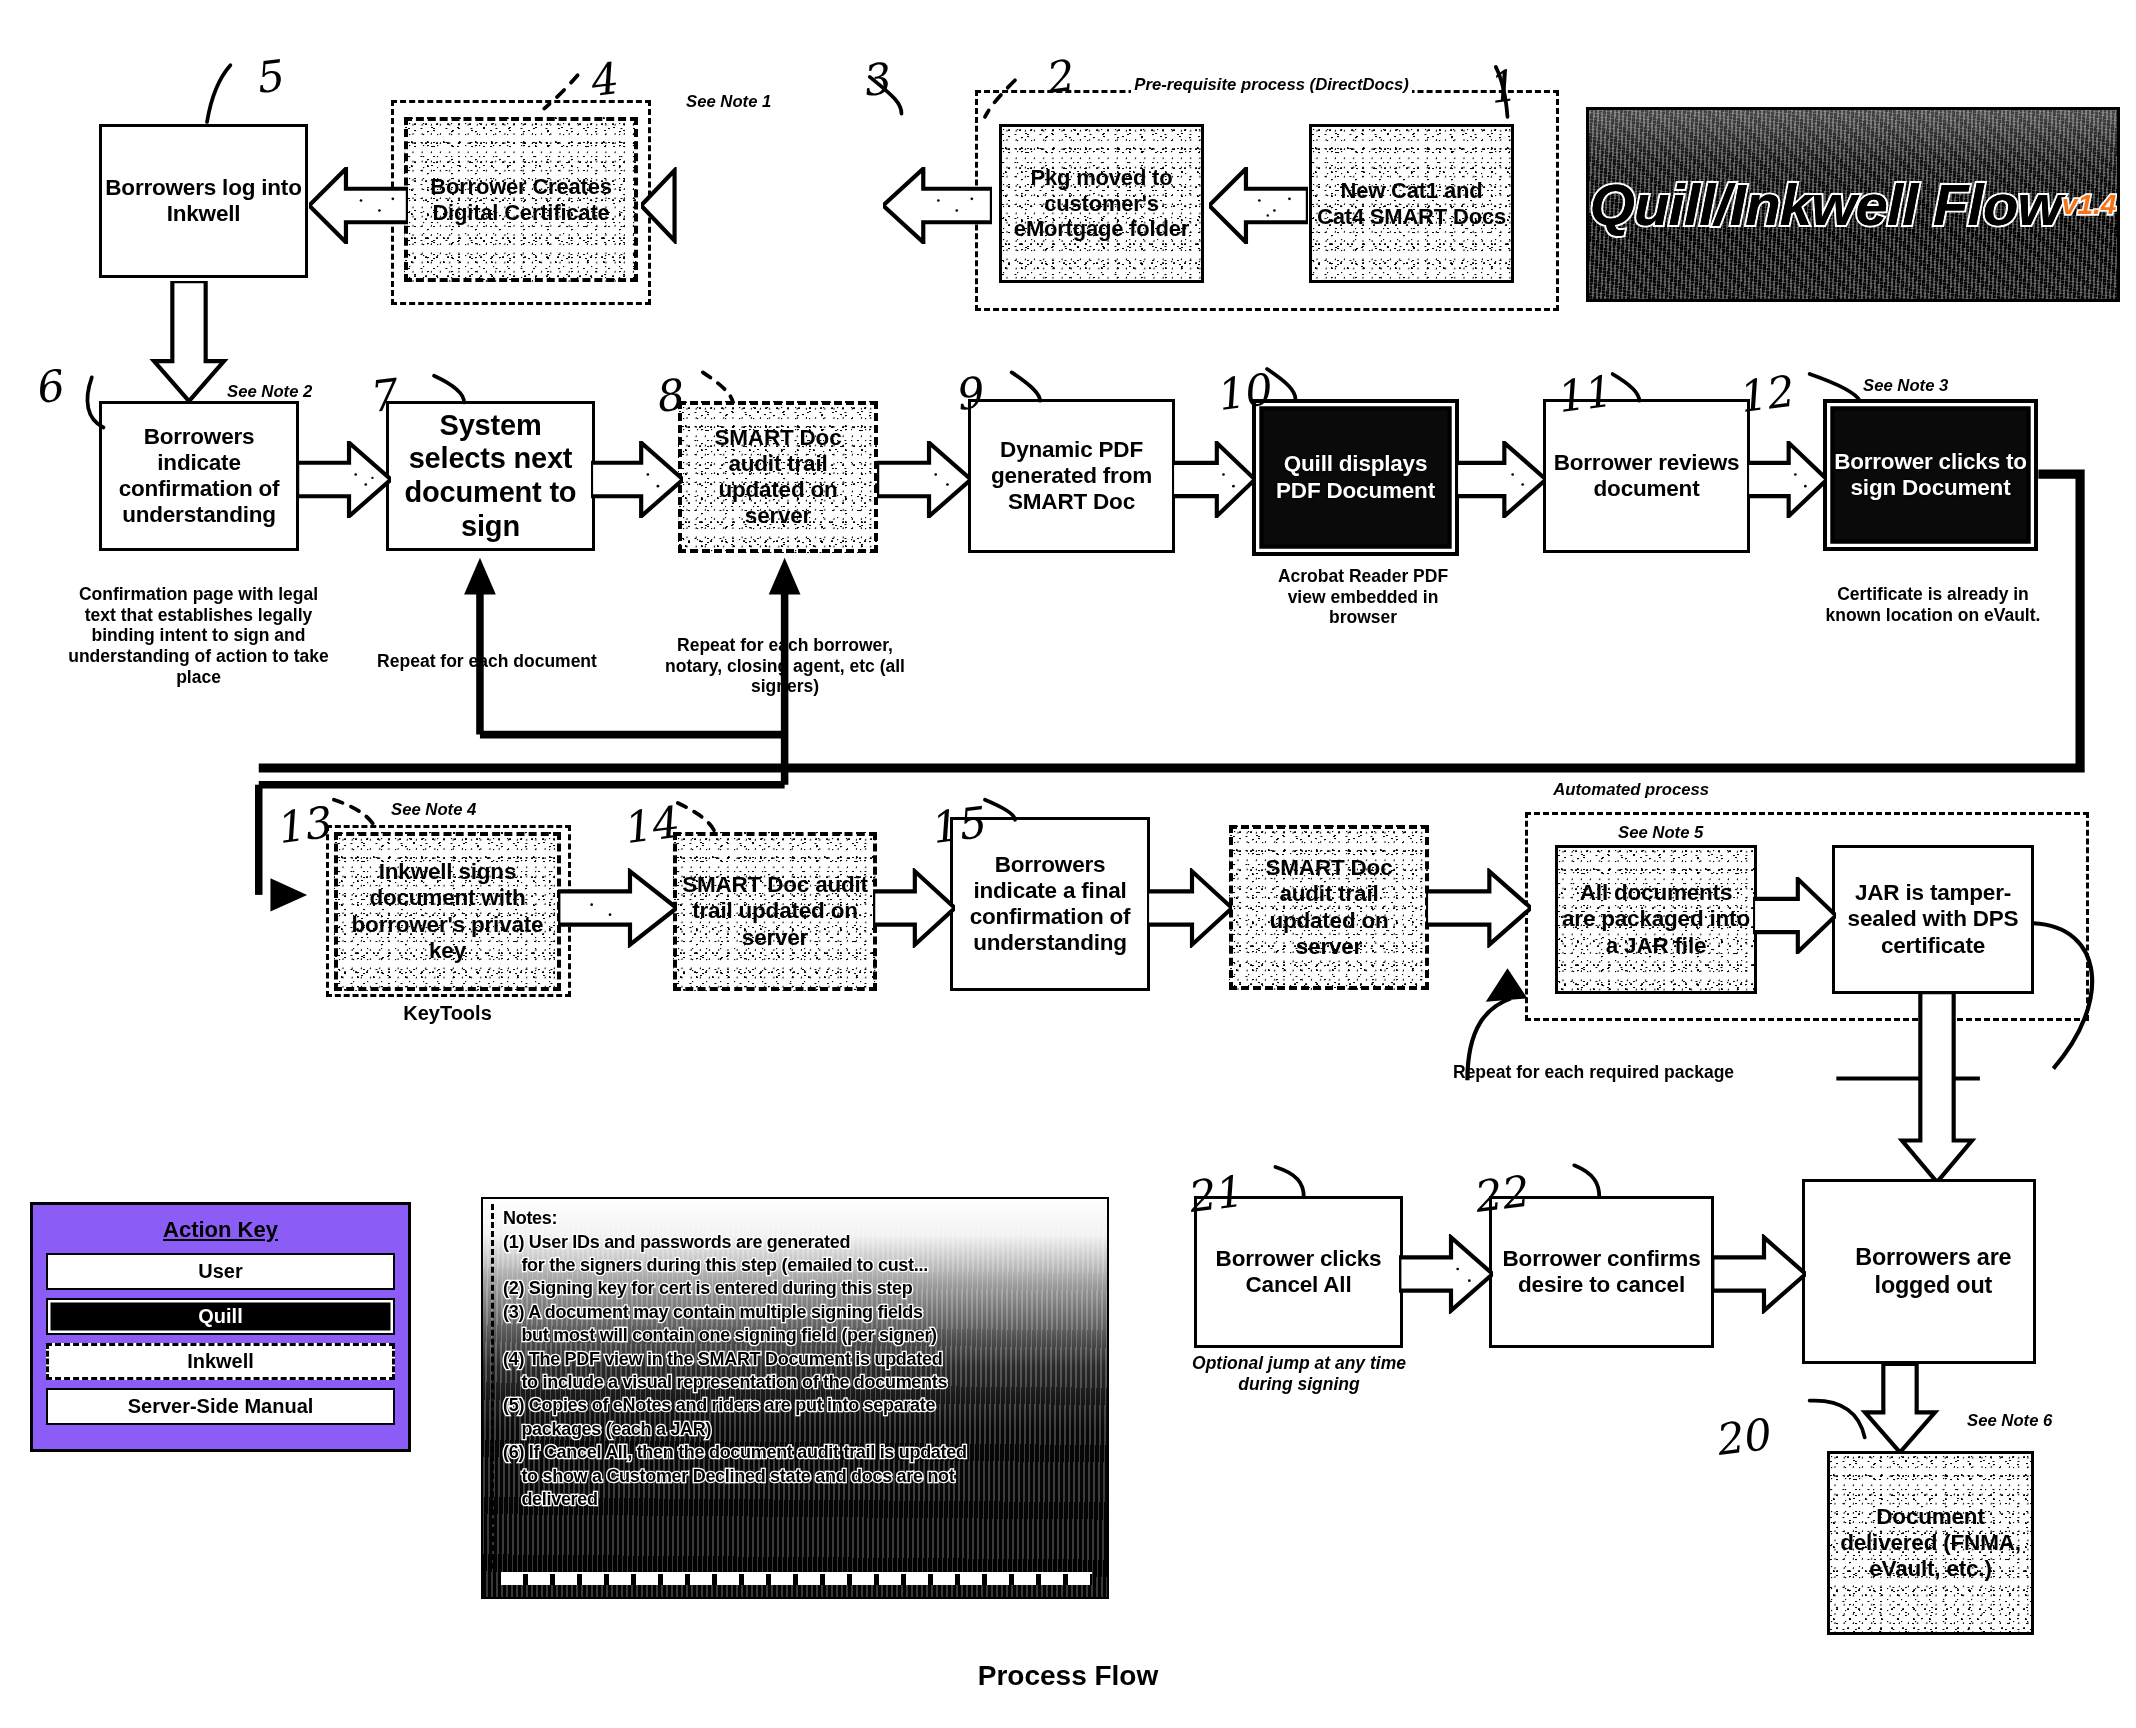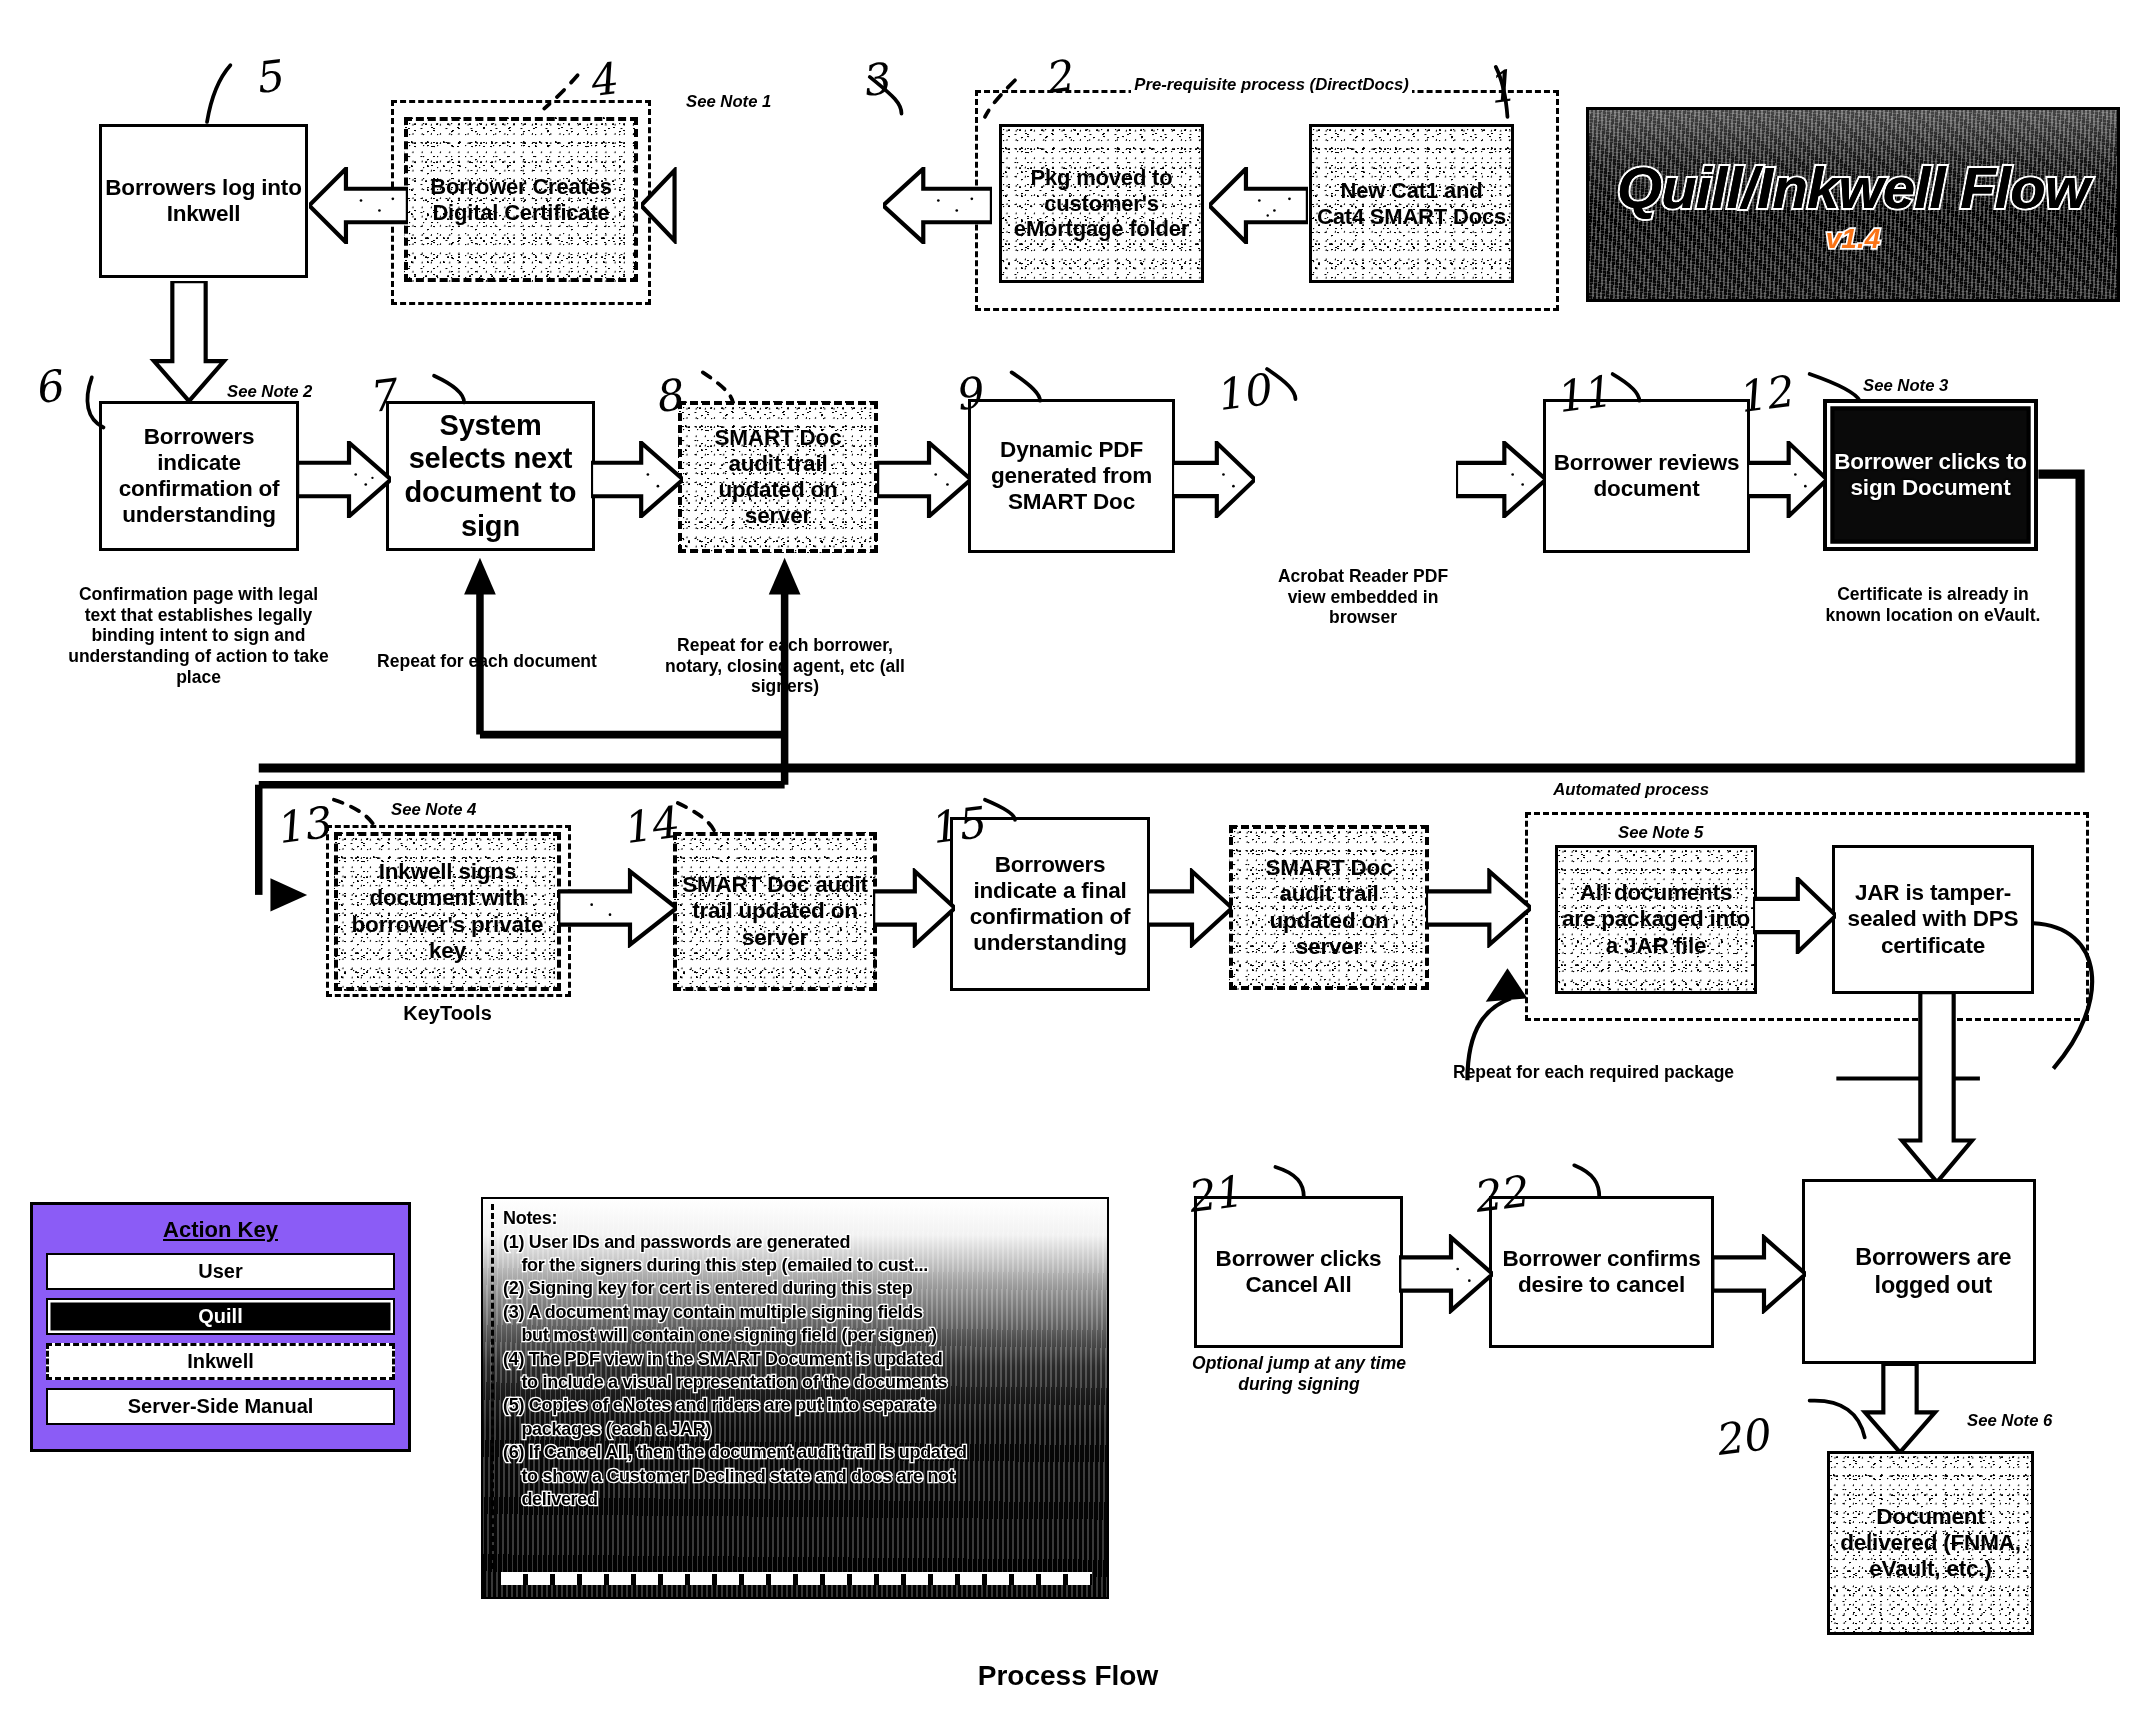--- a/index.html
+++ b/index.html
@@ -92,21 +92,21 @@
   }
 
   
   .arrow{position:absolute;}
   .arrow svg{display:block;}
 
   
   .banner{
     position:absolute;border:3.3px solid #000;box-sizing:border-box;
     background:#000;overflow:hidden;
-    display:flex;flex-direction:column;align-items:center;justify-content:center;
+    display:flex;align-items:center;justify-content:center;
   }
   .banner .noise{
     position:absolute;inset:0;
     background:
       repeating-linear-gradient(93deg, rgba(255,255,255,.30) 0 1.7px, rgba(0,0,0,0) 1.7px 4.2px),
       repeating-linear-gradient(7deg, rgba(255,255,255,.18) 0 0.8px, rgba(0,0,0,0) 0.8px 3.3px),
       linear-gradient(#4a4a4a 0%, #151515 28%, #000 55%, #0b0b0b 100%);
     opacity:.95;
   }
   .banner .btext{
@@ -284,20 +284,23 @@
   </div>
 
   <div class="node dashed speckle" style="left:678px;top:401px;width:200px;height:152px;font-size:22.5px;">
     <span class="t">SMART Doc audit trail updated on server</span>
   </div>
 
   <div class="node solid" style="left:968px;top:399px;width:207px;height:154px;font-size:22.5px;">
     <span class="t">Dynamic PDF generated from SMART Doc</span>
   </div>
 
+  <div class="node dark speckle-heavy" style="left:1252px;top:399px;width:207px;height:157px;font-size:22.5px;">
+    <span class="t">Quill displays PDF Document</span>
+  </div>
 
   <div class="node solid" style="left:1543px;top:399px;width:207px;height:154px;font-size:22.5px;">
     <span class="t">Borrower reviews document</span>
   </div>
 
   <div class="node dark" style="left:1823px;top:399px;width:215px;height:152px;font-size:22.5px;">
     <span class="t">Borrower clicks to sign Document</span>
   </div>
 
   <div class="note-ref" style="left:1863px;top:376px;">See Note 3</div>

